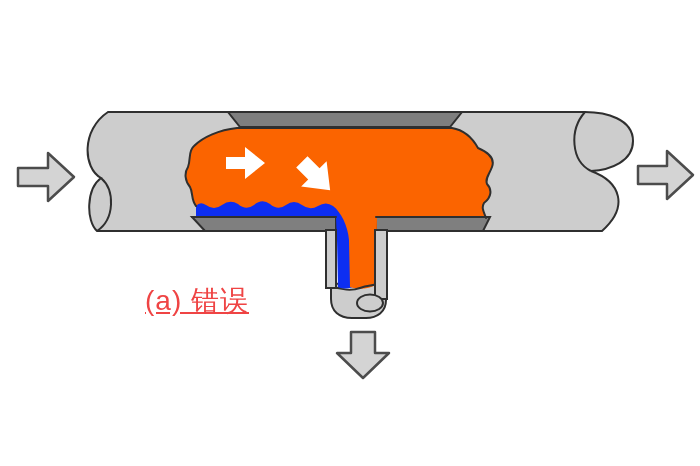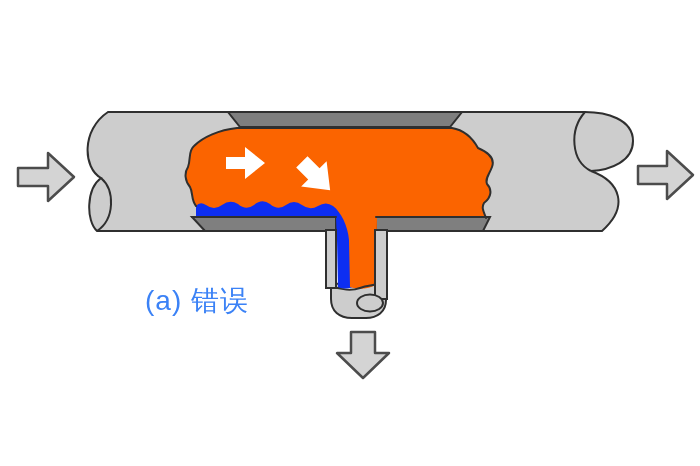--- a/index.html
+++ b/index.html
@@ -68,14 +68,14 @@
     <ellipse cx="370" cy="303" rx="13" ry="8.5" fill="#cdcdcd" stroke="#2f2f2f" stroke-width="2"></ellipse>
 
     <path d="M 226 157 L 245 157 L 245 147 L 265 163 L 245 179 L 245 169 L 226 169 Z" fill="#ffffff" stroke="none"></path>
     <path d="M 296 168 L 313 168 L 313 158 L 336 176 L 313 194 L 313 184 L 296 184 Z" transform="rotate(45 316 176)" fill="#ffffff" stroke="none"></path>
 
     <path d="M 18 168 L 48 168 L 48 153 L 74 177 L 48 201 L 48 186 L 18 186 Z" fill="#d4d4d4" stroke="#4c4c4c" stroke-width="2.5" stroke-linejoin="round"></path>
     <path d="M 638 166 L 667 166 L 667 151 L 693 175 L 667 199 L 667 184 L 638 184 Z" fill="#d4d4d4" stroke="#4c4c4c" stroke-width="2.5" stroke-linejoin="round"></path>
     <path d="M 351 332 L 375 332 L 375 353 L 389 353 L 363 378 L 337 353 L 351 353 Z" fill="#d4d4d4" stroke="#4c4c4c" stroke-width="2.5" stroke-linejoin="round"></path>
   </svg>
 
-  <div class="caption" style="color: #3b82f6;">(a) 错误</div>
+  <div class="caption" style="color: #ef4444; text-decoration: underline;">(a) 错误</div>
 </div>
 
 </body></html>

